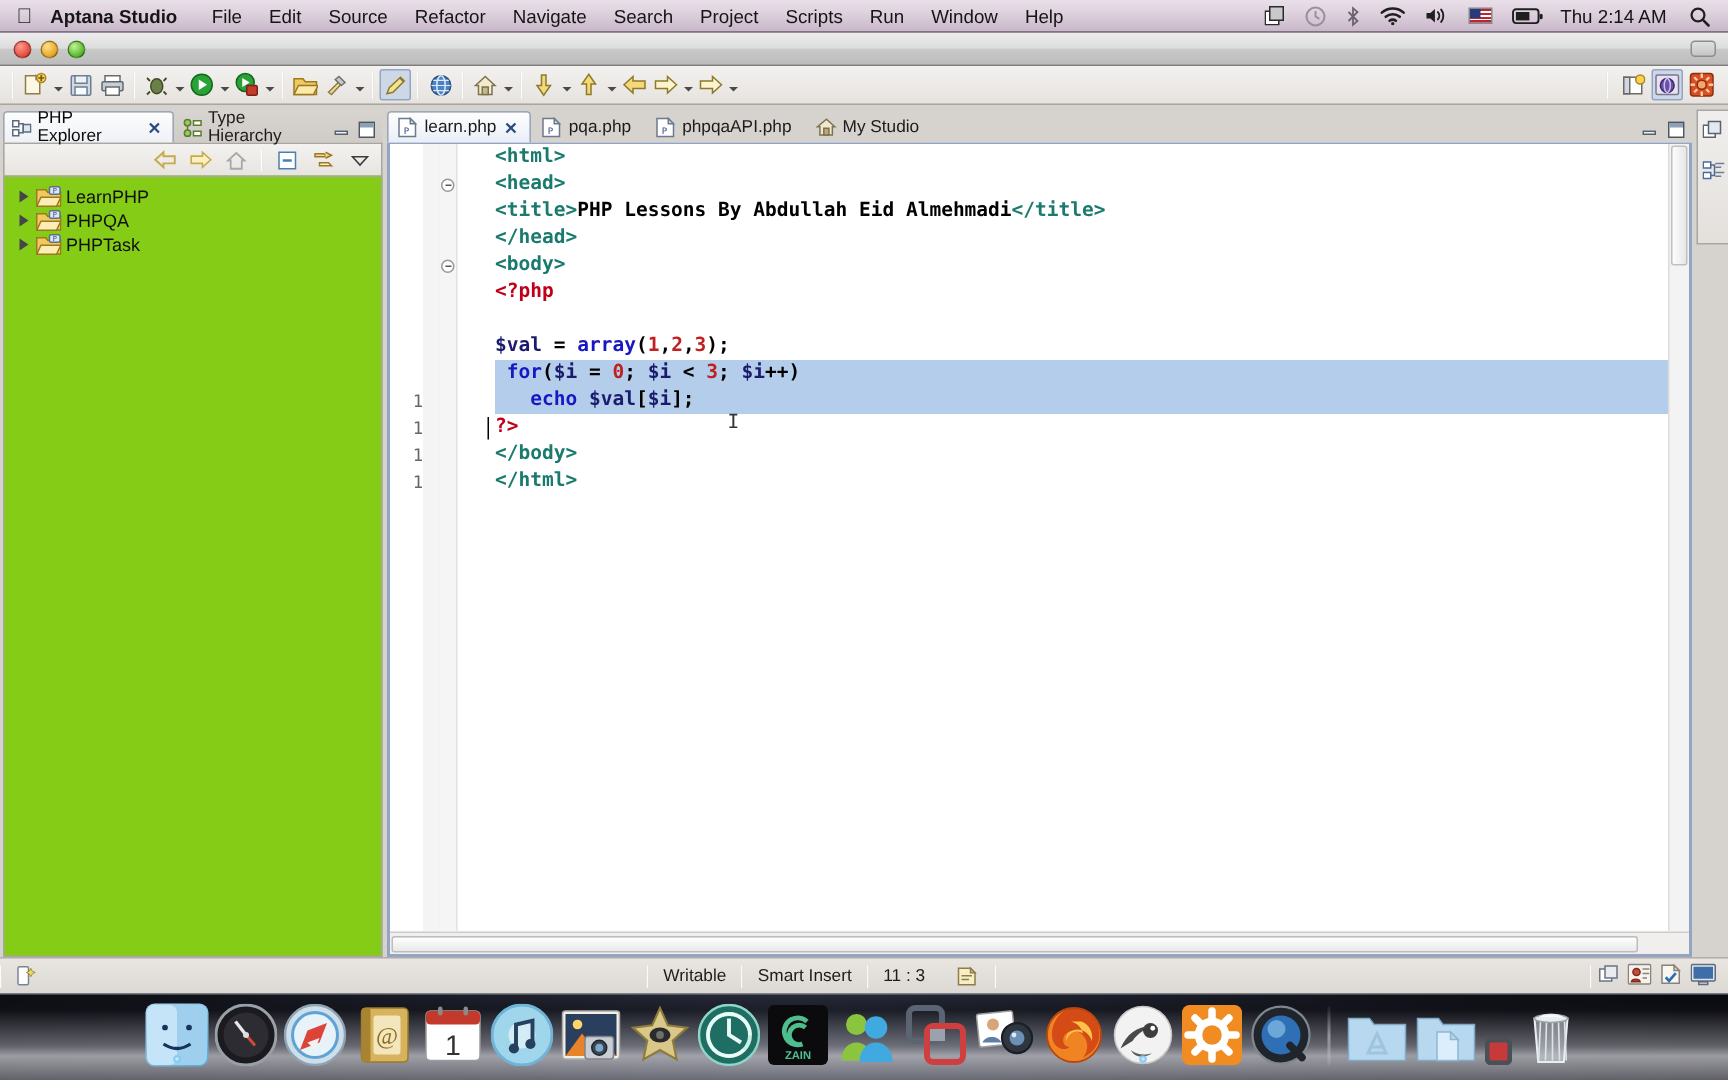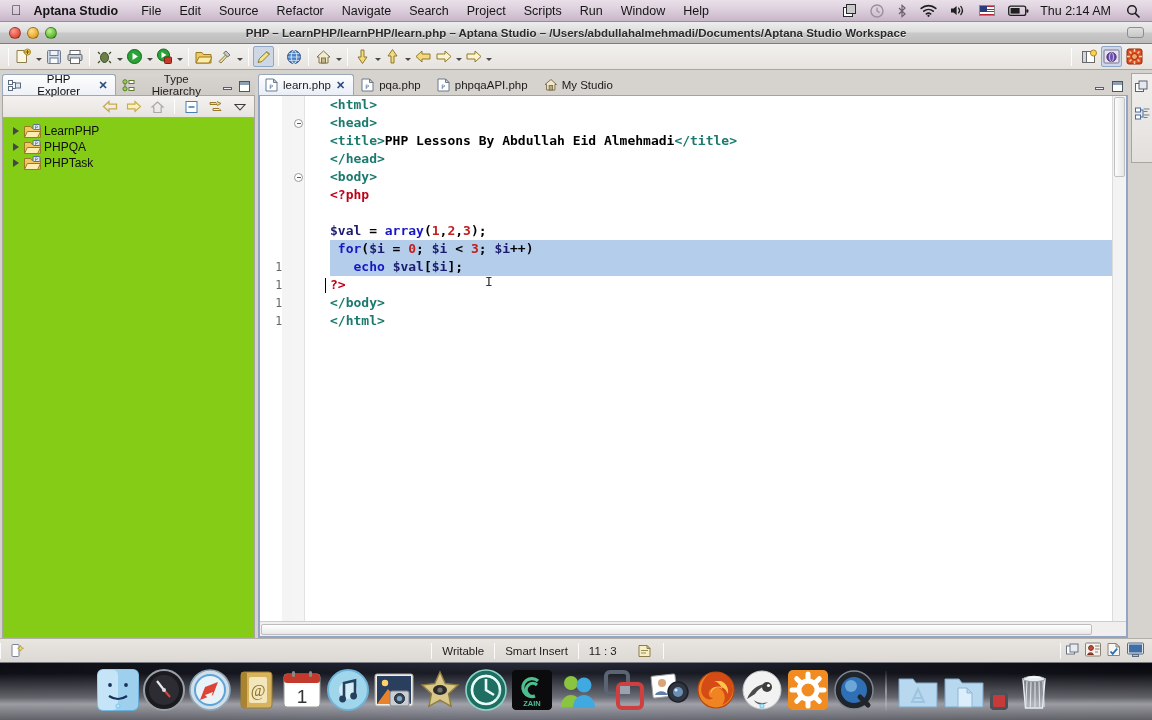--- a/index.html
+++ b/index.html
@@ -98,21 +98,21 @@
     padding-bottom: 6px;
   }
   .caret { width: 0; height: 0; border-left: 3px solid transparent; border-right: 3px solid transparent;
            border-top: 3.5px solid #4a4a4a; }
   #toolbar-right { margin-left: auto; display: flex; align-items: center; gap: 2px; padding-right: 3px; }
 
   
   #workbench { flex: 1; display: flex; min-height: 0; background: #d6d2ce; padding: 3px 2px 0 2px; }
 
   
-  #leftview { width: 253px; flex: none; display: flex; flex-direction: column; min-height: 0; text-align: center; }
+  #leftview { width: 253px; flex: none; display: flex; flex-direction: column; min-height: 0; }
   .view-tabs {
     height: 22px; display: flex; align-items: flex-end; position: relative;
     background: linear-gradient(180deg,#d8d4d0,#cfcbc7);
   }
   .vtab {
     height: 21px; display: flex; align-items: center; gap: 4px;
     padding: 0 7px 0 5px; font-size: 11.5px; color: #1d1d1d;
     border: 1px solid transparent; border-bottom: none;
     border-radius: 3px 3px 0 0;
   }
@@ -342,21 +342,20 @@
   </div>
 
   <div id="window">
 
     <div id="titlebar">
       <div class="traffic">
         <div class="tl red"></div>
         <div class="tl amber"></div>
         <div class="tl green"></div>
       </div>
-      <div id="titletext">PHP – LearnPHP/learnPHP/learn.php – Aptana Studio – /Users/abdullahalmehmadi/Documents/Aptana Studio Workspace</div>
       <div id="title-right">
         <div class="titlepill"></div>
       </div>
     </div>
 
     <div id="toolbar">
       <div class="tb-sep"></div>
       <div class="tb-btn">
         <svg width="17" height="17" viewBox="0 0 17 17">
           <path d="M2 2.5h7l2.5 2.5v9.5H2z" fill="#fdf8e6" stroke="#8d7d4a"></path>

